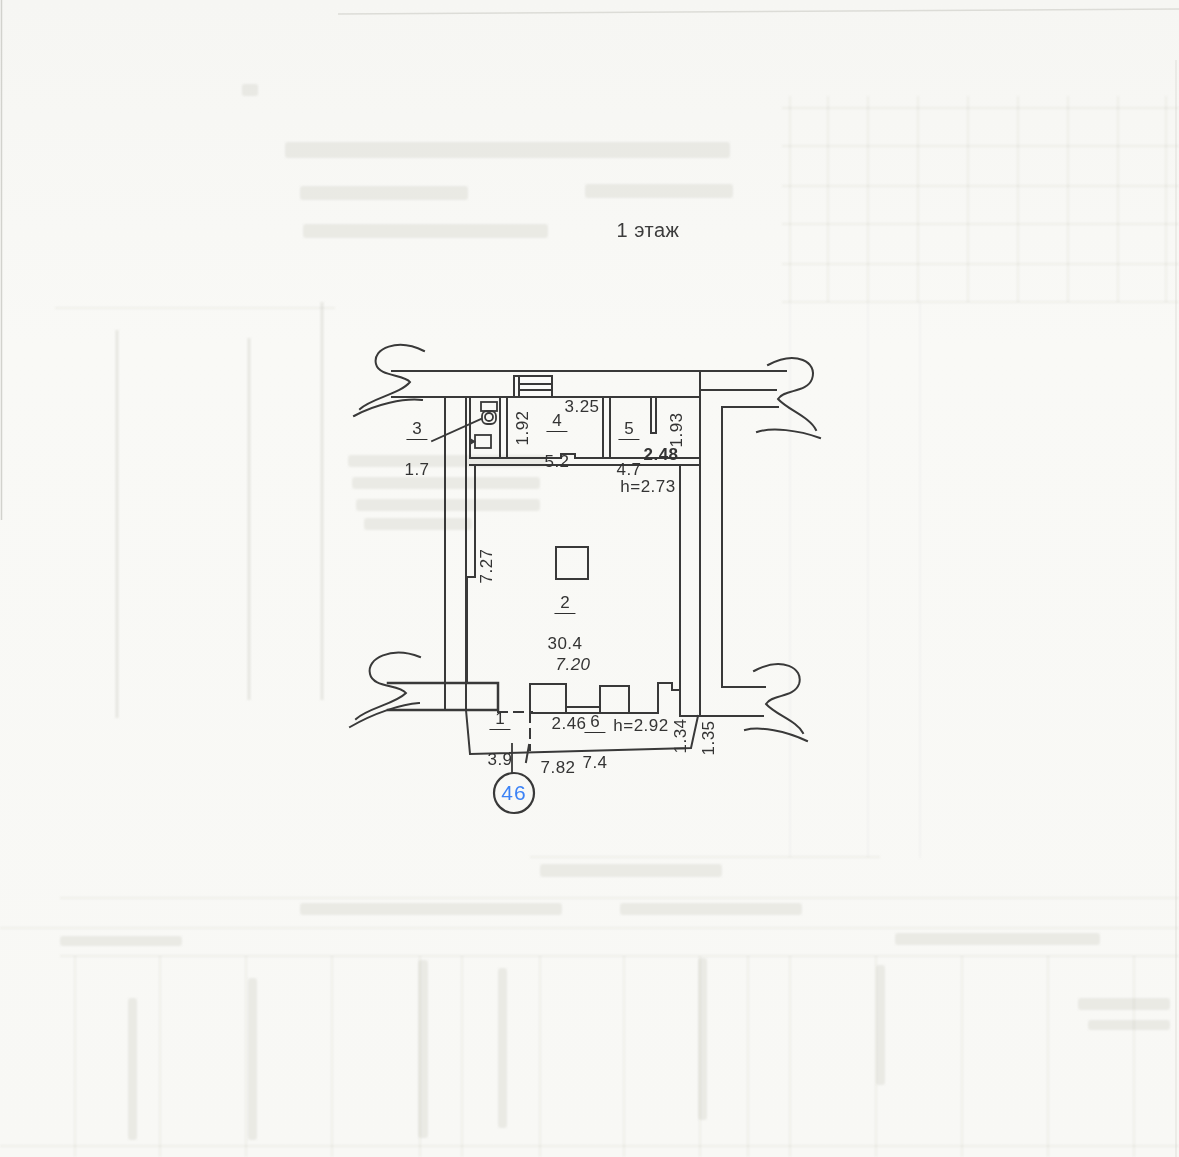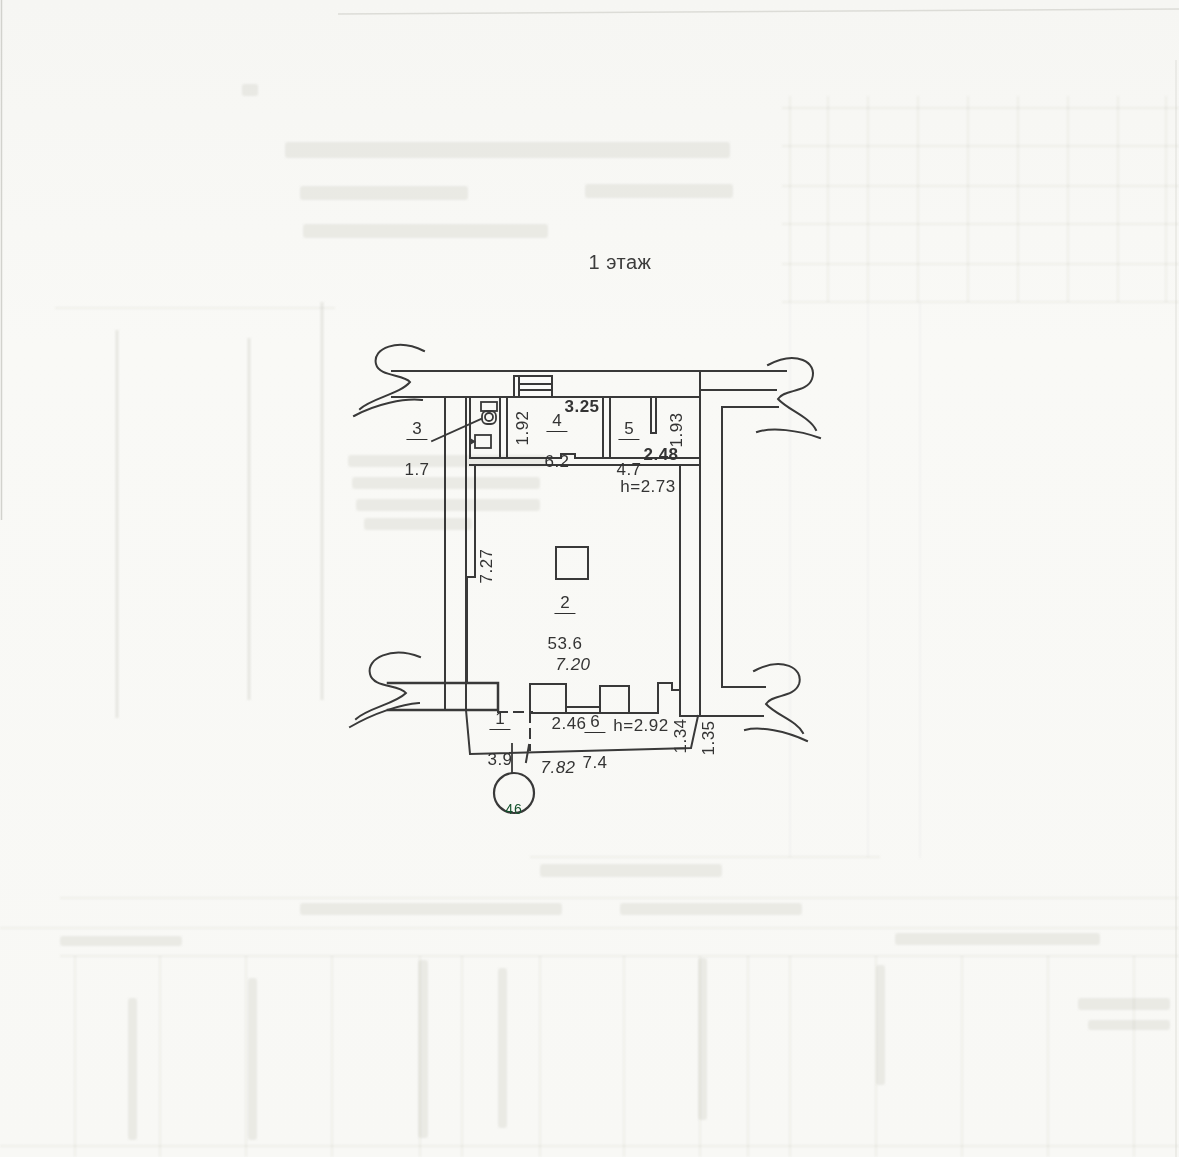--- a/index.html
+++ b/index.html
@@ -9,21 +9,21 @@
     font-family:"Liberation Sans","DejaVu Sans",sans-serif;
   }
   .sheet{position:absolute;inset:0;}
   svg.lines{position:absolute;left:0;top:0;}
   .hdim{position:absolute;transform:translateX(-50%);font-size:17px;color:#343434;white-space:nowrap;letter-spacing:.5px;}
   .vdim{position:absolute;transform:translate(-50%,-50%) rotate(-90deg);font-size:17px;color:#343434;white-space:nowrap;letter-spacing:.5px;}
   .frac{position:absolute;transform:translateX(-50%);text-align:center;line-height:1.1;font-size:17px;color:#333;}
   .frac .num{display:inline-block;padding:0 6px 0;border-bottom:1.7px solid #2e2e2e;}
   .frac .area{display:block;padding-top:1px;letter-spacing:.5px;margin-top:20px;}
   .title{position:absolute;transform:translateX(-50%);font-size:20px;color:#3c3c3c;letter-spacing:.5px;}
-  .badge-num{position:absolute;transform:translate(-50%,-50%);font-size:14px;color:#14532d;letter-spacing:1px;margin-top:16px;}
+  .badge-num{position:absolute;transform:translate(-50%,-50%);font-size:21px;color:#3b82f6;letter-spacing:1px;}
 </style>
 </head>
 <body>
 
 <div class="sheet">
 
   <svg class="lines" width="1179" height="1157" viewBox="0 0 1179 1157">
     <defs>
       <filter id="soft" x="-20%" y="-20%" width="140%" height="140%">
         <feGaussianBlur stdDeviation="0.9"></feGaussianBlur>
@@ -144,54 +144,54 @@
         <path d="M768 365 C796 350 818 362 812 379 C807 393 784 389 778 399 C788 410 810 417 816 430"></path>
         <path d="M820 438 C798 430 772 427 757 432"></path>
         <path d="M420 657 C392 646 366 658 370 674 C373 688 399 684 406 693 C395 704 368 708 356 719"></path>
         <path d="M350 727 C374 713 402 704 419 703"></path>
         <path d="M754 671 C782 656 804 668 799 684 C794 698 772 694 766 704 C776 715 797 721 803 733"></path>
         <path d="M807 741 C786 731 760 726 745 730"></path>
       </g>
     </g>
   </svg>
 
-  <div class="title" style="left:620px;top:219px;margin-top:32px;">1 этаж</div>
+  <div class="title" style="left:648px;top:219px;">1 этаж</div>
 
   <div class="frac" style="left:417px;top:420px;">
     <span class="num">3</span>
     <span class="area">1.7</span>
   </div>
   <div class="frac" style="left:557px;top:412px;">
     <span class="num">4</span>
-    <span class="area">6.2</span>
+    <span class="area">5.2</span>
   </div>
   <div class="frac" style="left:629px;top:420px;">
     <span class="num">5</span>
     <span class="area">4.7</span>
   </div>
   <div class="frac" style="left:565px;top:594px;">
     <span class="num">2</span>
-    <span class="area">53.6</span>
+    <span class="area">30.4</span>
   </div>
   <div class="frac" style="left:500px;top:710px;">
     <span class="num">1</span>
     <span class="area">3.9</span>
   </div>
   <div class="frac" style="left:595px;top:713px;">
     <span class="num">6</span>
     <span class="area">7.4</span>
   </div>
 
-  <div class="hdim" style="left:582px;top:397px;font-weight:bold;">3.25</div>
+  <div class="hdim" style="left:582px;top:397px;">3.25</div>
   <div class="hdim" style="left:661px;top:445px;font-weight:bold;">2.48</div>
   <div class="hdim" style="left:648px;top:477px;">h=2.73</div>
   <div class="hdim" style="left:573px;top:655px;font-style:italic;">7.20</div>
   <div class="hdim" style="left:569px;top:714px;">2.46</div>
   <div class="hdim" style="left:641px;top:716px;text-align:center;">h=2.92</div>
-  <div class="hdim" style="left:558px;top:758px;font-style:italic;">7.82</div>
+  <div class="hdim" style="left:558px;top:758px;">7.82</div>
 
   <div class="vdim" style="left:523px;top:428px;">1.92</div>
   <div class="vdim" style="left:677px;top:430px;">1.93</div>
   <div class="vdim" style="left:487px;top:566px;">7.27</div>
   <div class="vdim" style="left:681px;top:736px;">1.34</div>
   <div class="vdim" style="left:709px;top:738px;">1.35</div>
 
   <div class="badge-num" style="left:514px;top:793px;">46</div>
 
 </div>

